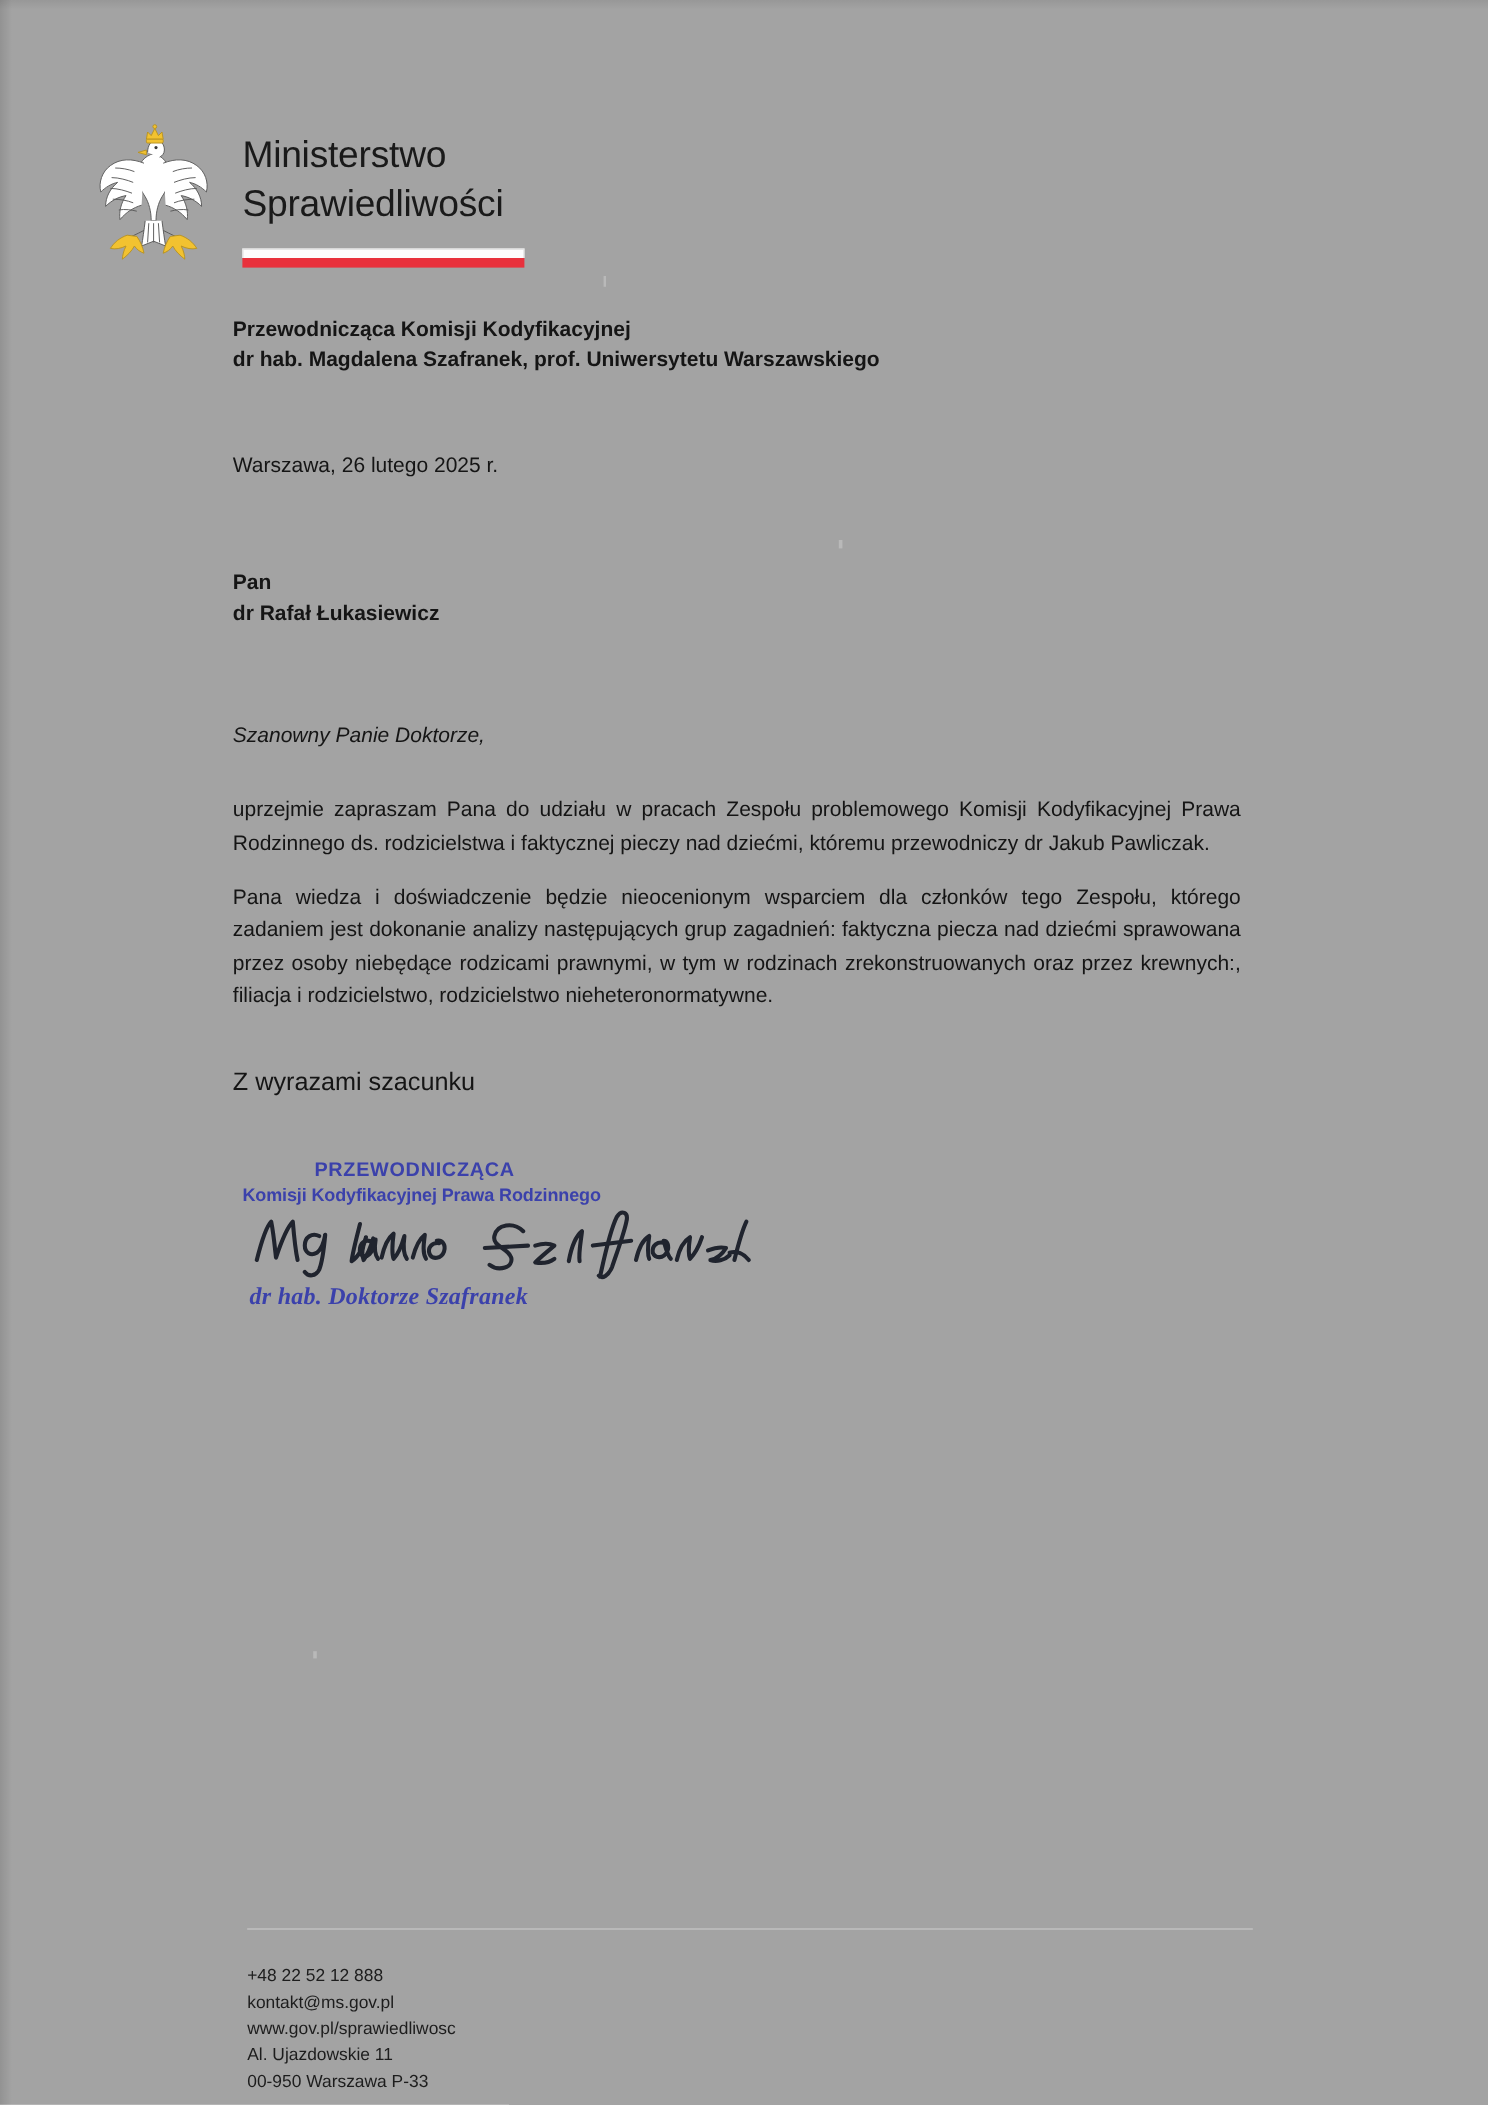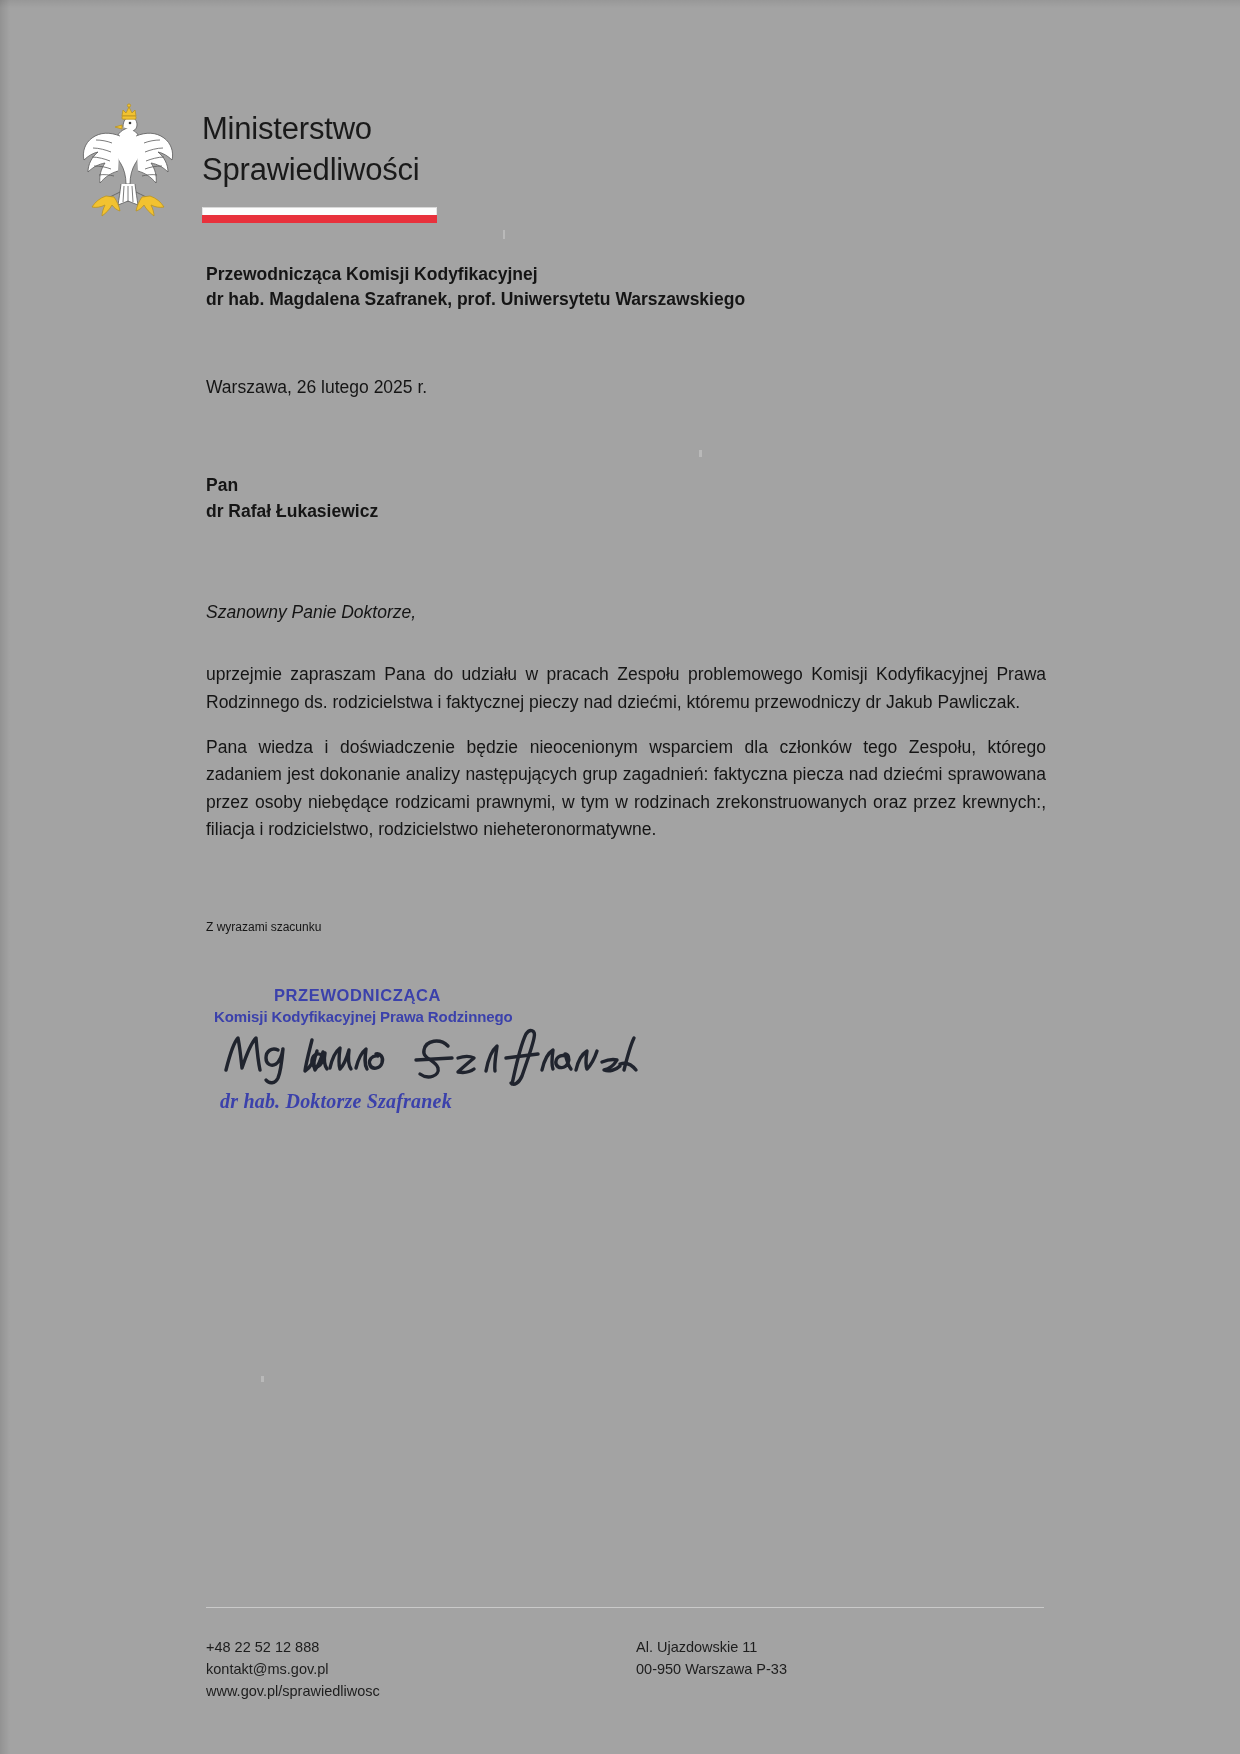--- a/index.html
+++ b/index.html
@@ -79,21 +79,21 @@
     border-right: 1px solid #e6e6e6;
   }
   .flag-rule .red-bar {
     height: 8px;
     background: #e8313c;
   }
 
   
   .content {
     position: absolute;
-    left: 206px;
+    left: 194px;
     top: 262px;
     width: 840px;
   }
 
   .sender-block {
     font-size: 17.5px;
     line-height: 25px;
     font-weight: 700;
     color: #151515;
   }
@@ -125,22 +125,22 @@
   .para {
     font-size: 17.5px;
     line-height: 27.5px;
     text-align: justify;
     color: #151515;
     hyphens: none;
   }
   .para.first { margin-top: 38px; }
 
   .closing {
-    margin-top: 76px;
-    font-size: 12px;
+    margin-top: 46px;
+    font-size: 21px;
     color: #151515;
   }
 
   
   .signature-area {
     position: relative;
     margin-top: 52px;
     height: 140px;
   }
   .stamp-line-1 {
@@ -195,20 +195,21 @@
   .footer {
     position: absolute;
     left: 206px;
     top: 1636px;
     width: 838px;
     display: flex;
     justify-content: flex-start;
     font-size: 14.5px;
     line-height: 22px;
     color: #1d1d1d;
+    flex-direction: column;
   }
   .footer-col.left { width: 430px; }
   .footer-col.right { width: 380px; }
   .footer-col div { white-space: nowrap; }
 
   
   .artifact {
     position: absolute;
     background: #b9b9b9;
     pointer-events: none;

